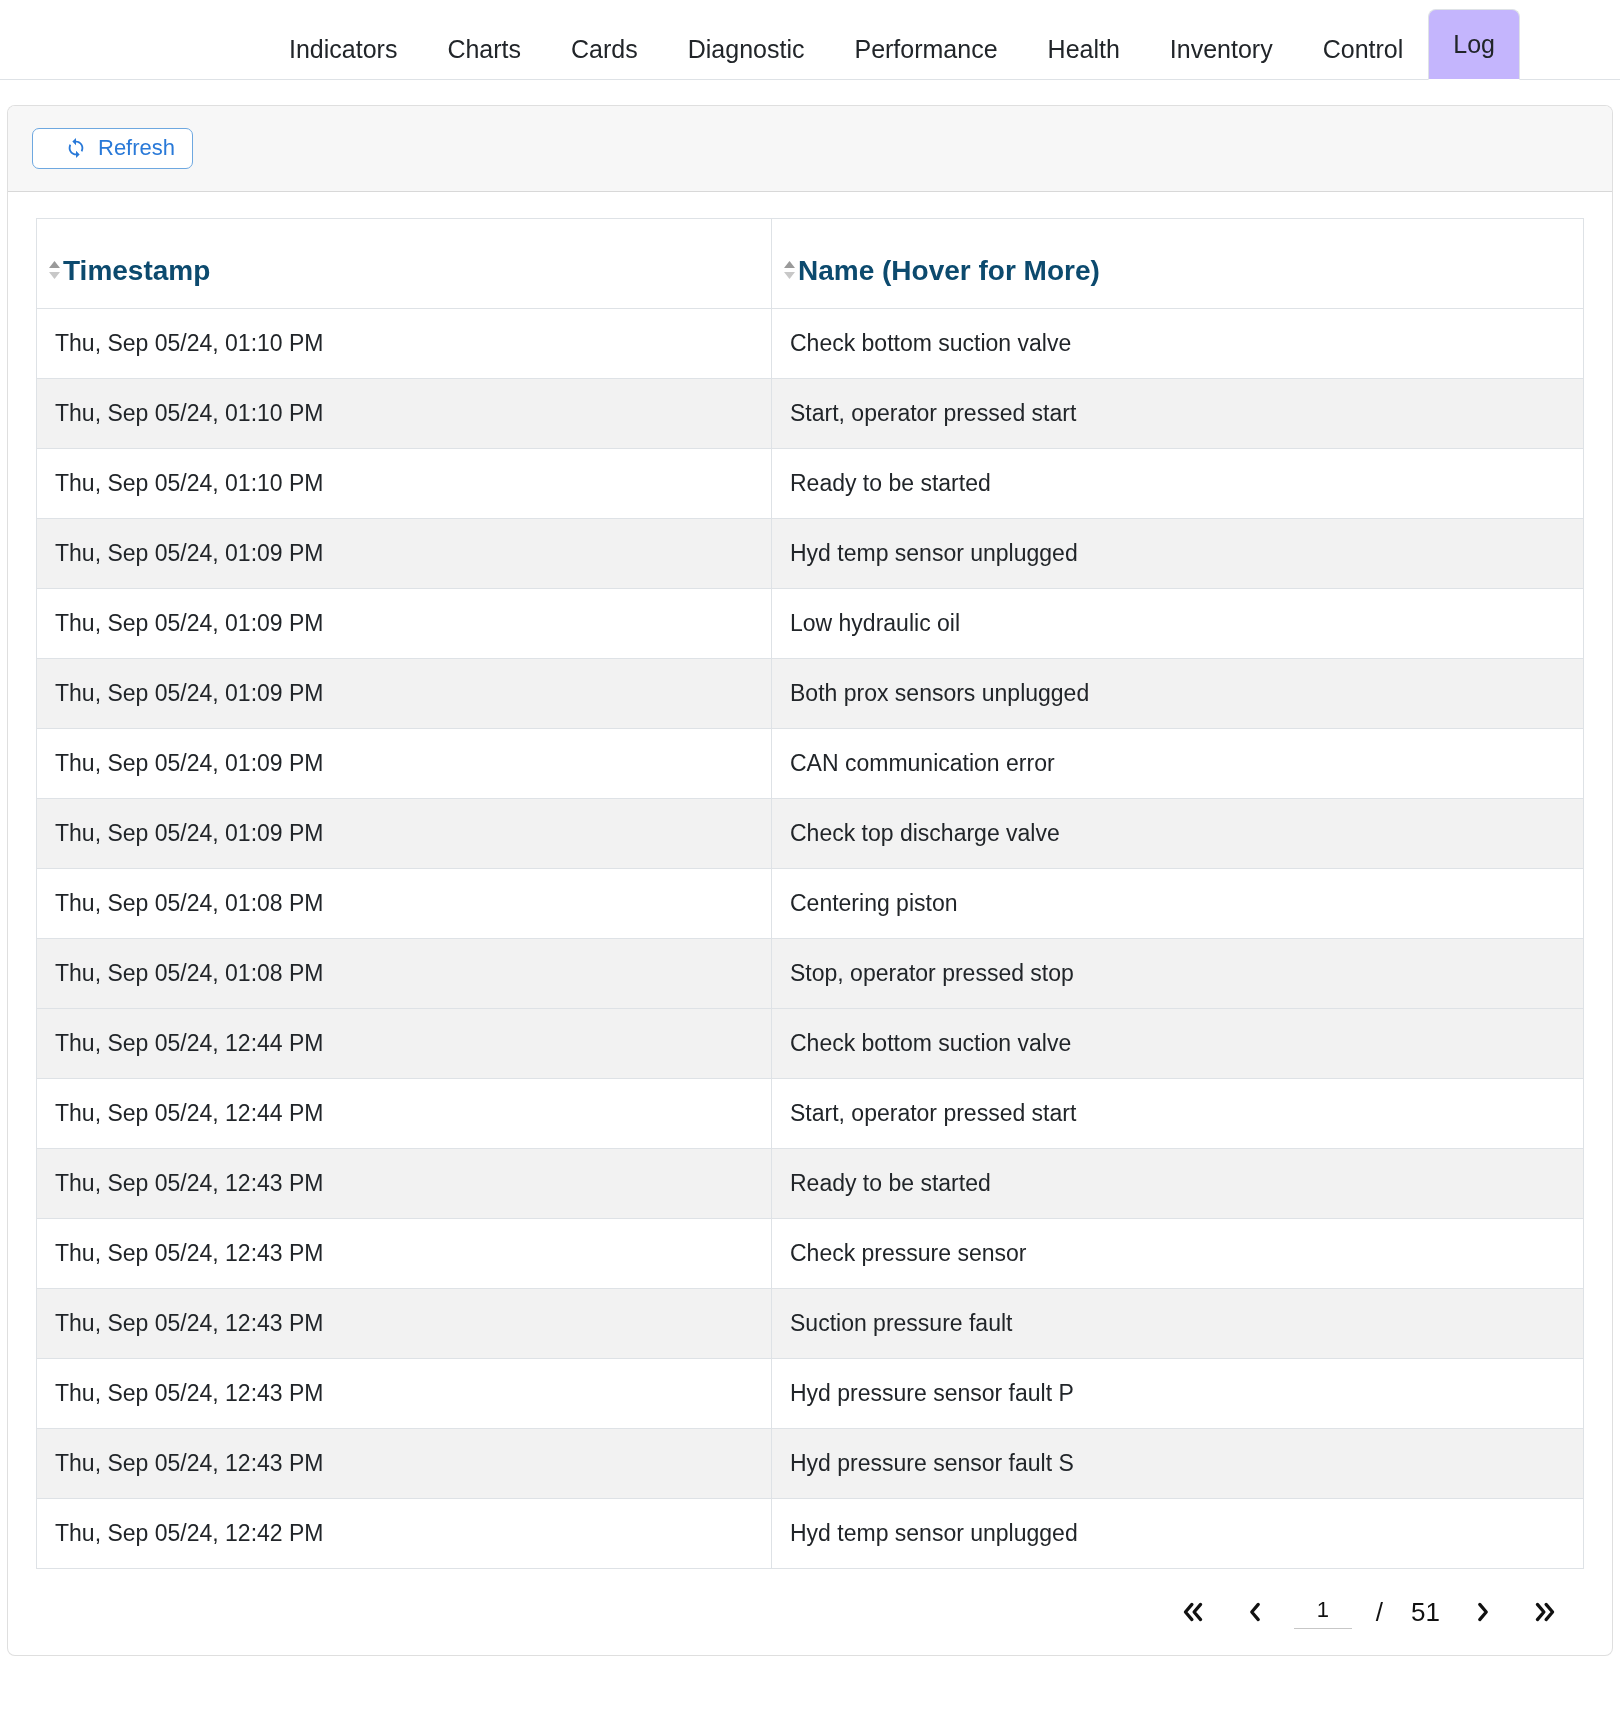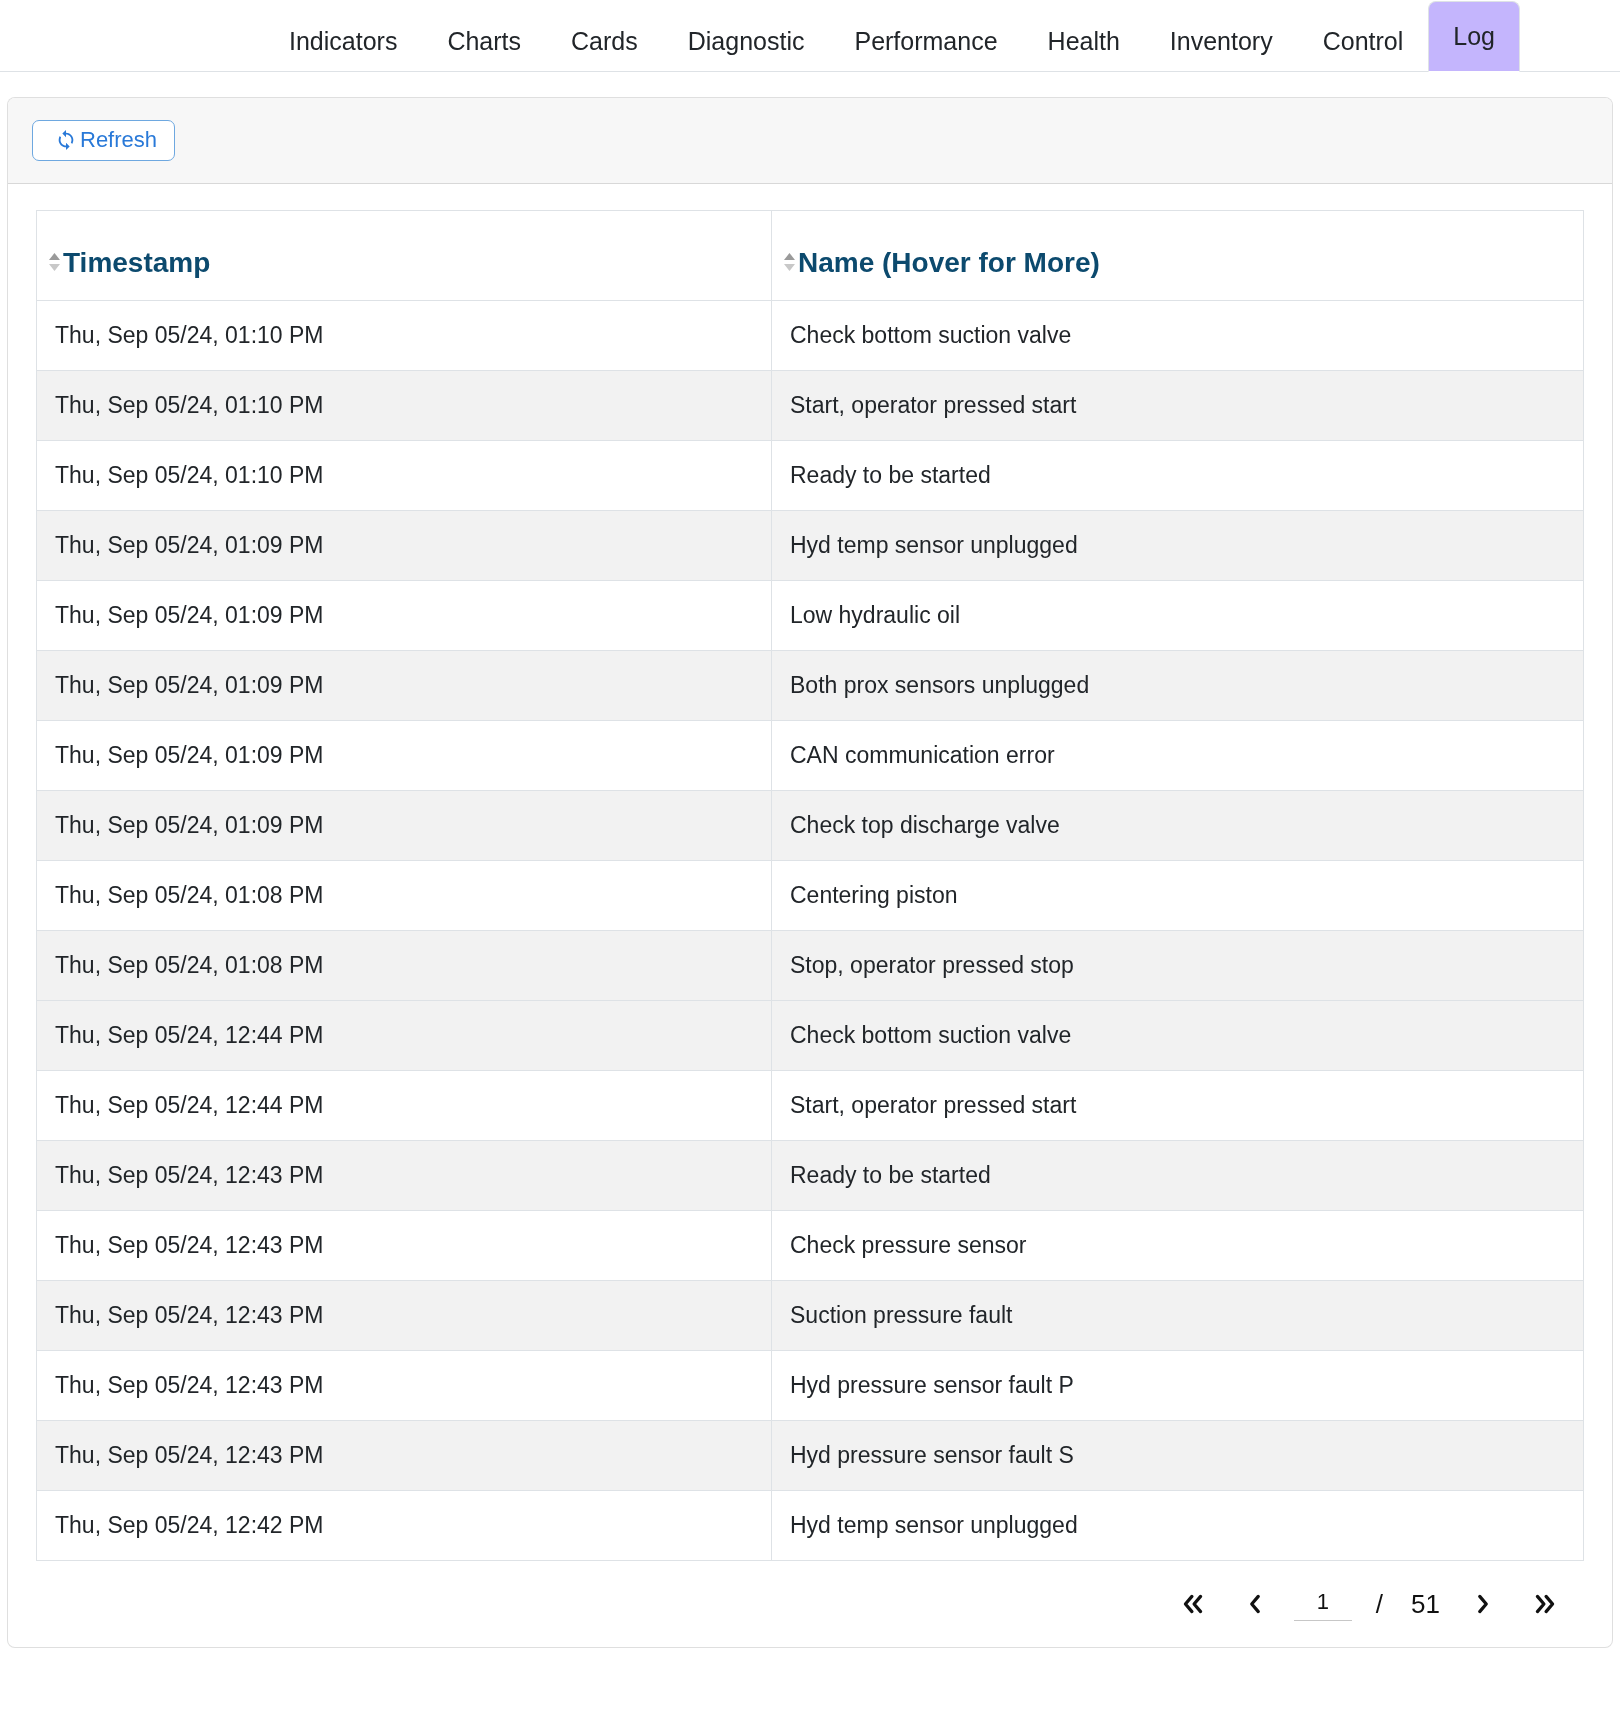--- a/index.html
+++ b/index.html
@@ -16,21 +16,21 @@
     position: relative;
     background: #ffffff;
     overflow: hidden;
   }
 
   
   .tabbar {
     display: flex;
     align-items: flex-end;
     justify-content: flex-end;
-    height: 72px;
+    height: 80px;
     padding: 13px 100px 0 0;
     border-bottom: 1px solid #dee2e6;
     position: relative;
   }
   .tab {
     font-size: 25px;
     line-height: 1;
     color: #212529;
     padding: 16px 24px 17px 24px;
     margin-bottom: -1px;
@@ -70,27 +70,27 @@
     font-weight: bold;
     letter-spacing: .1px;
     color: #212529;
     margin: 0;
     text-transform: uppercase;
     white-space: nowrap;
   }
   .refresh-btn {
     display: inline-flex;
     align-items: center;
-    gap: 3px;
+    gap: 11px;
     font-size: 22px;
     color: #2979d8;
     background: #ffffff;
     border: 1px solid #6ea8e0;
     border-radius: 7px;
-    padding: 8px 17px 9px 22px;
+    padding: 8px 17px 9px 32px;
     cursor: pointer;
     white-space: nowrap;
     line-height: 1;
     font-family: "Liberation Sans", sans-serif;
   }
   .refresh-btn svg { display: block; }
 
   
   .card-body {
     padding: 26px 28px 0 28px;

